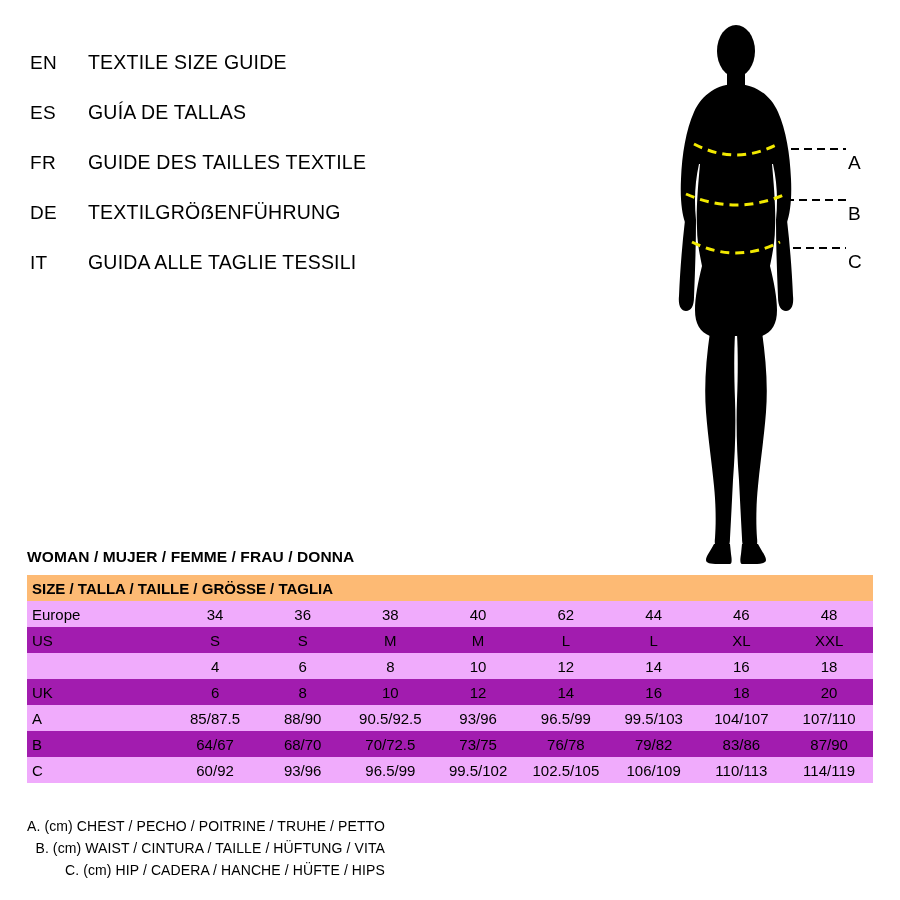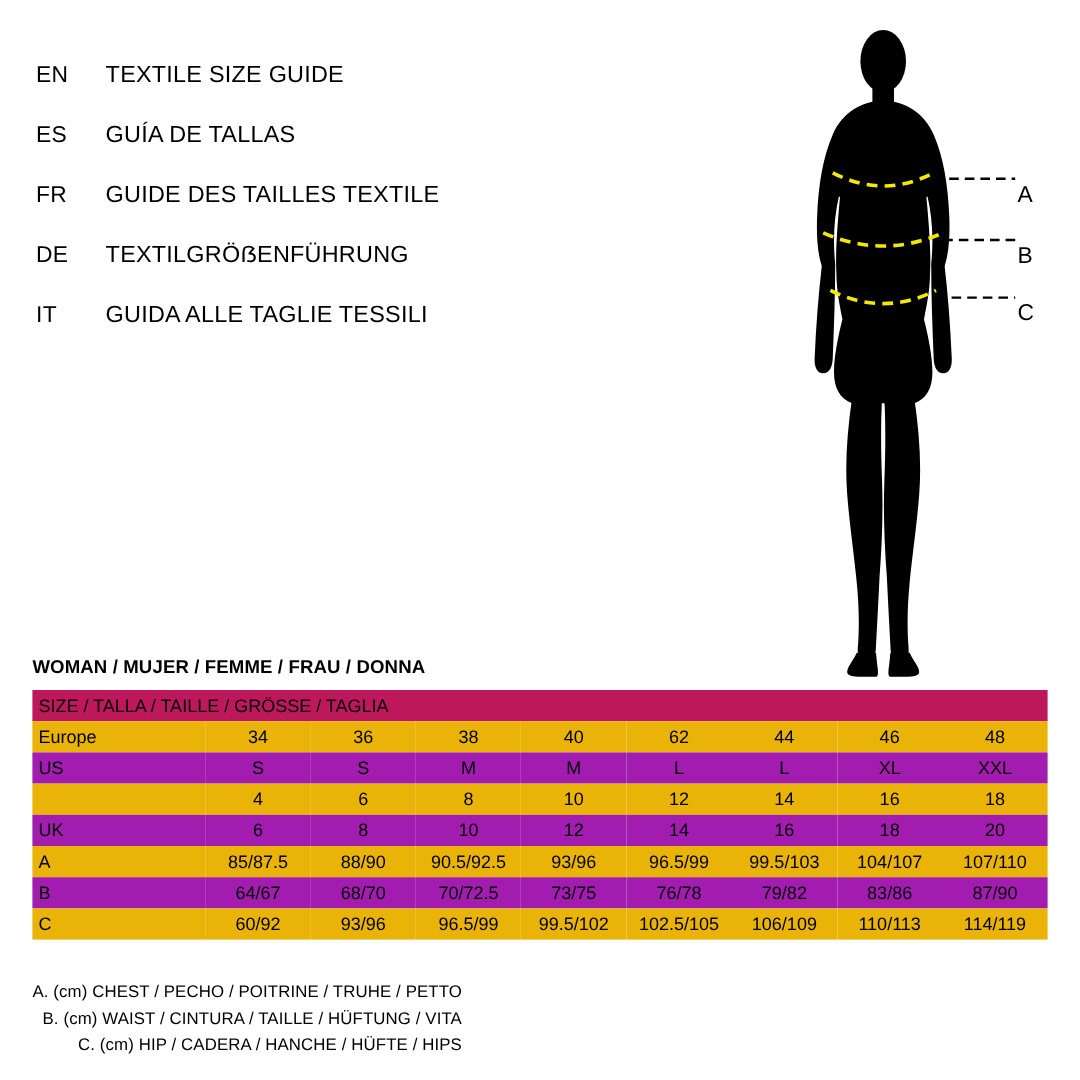--- a/index.html
+++ b/index.html
@@ -77,24 +77,24 @@
     border-collapse: collapse;
     width: 846px;
     font-size: 15px;
   }
   table#size-table td {
     padding: 3px 0 3px 0;
     height: 20px;
     line-height: 17px;
   }
   .row-head {
-    background: #be185d;
-    font-weight: normal;
-  }
-  .row-a { background: #eab308; }
+    background: #fdba74;
+    font-weight: bold;
+  }
+  .row-a { background: #f0abfc; }
   .row-b { background: #a21caf; }
   .cell-label {
     padding-left: 5px !important;
     text-align: left;
     width: 140px;
   }
   .cell-val {
     text-align: center;
     width: 88px;
   }

